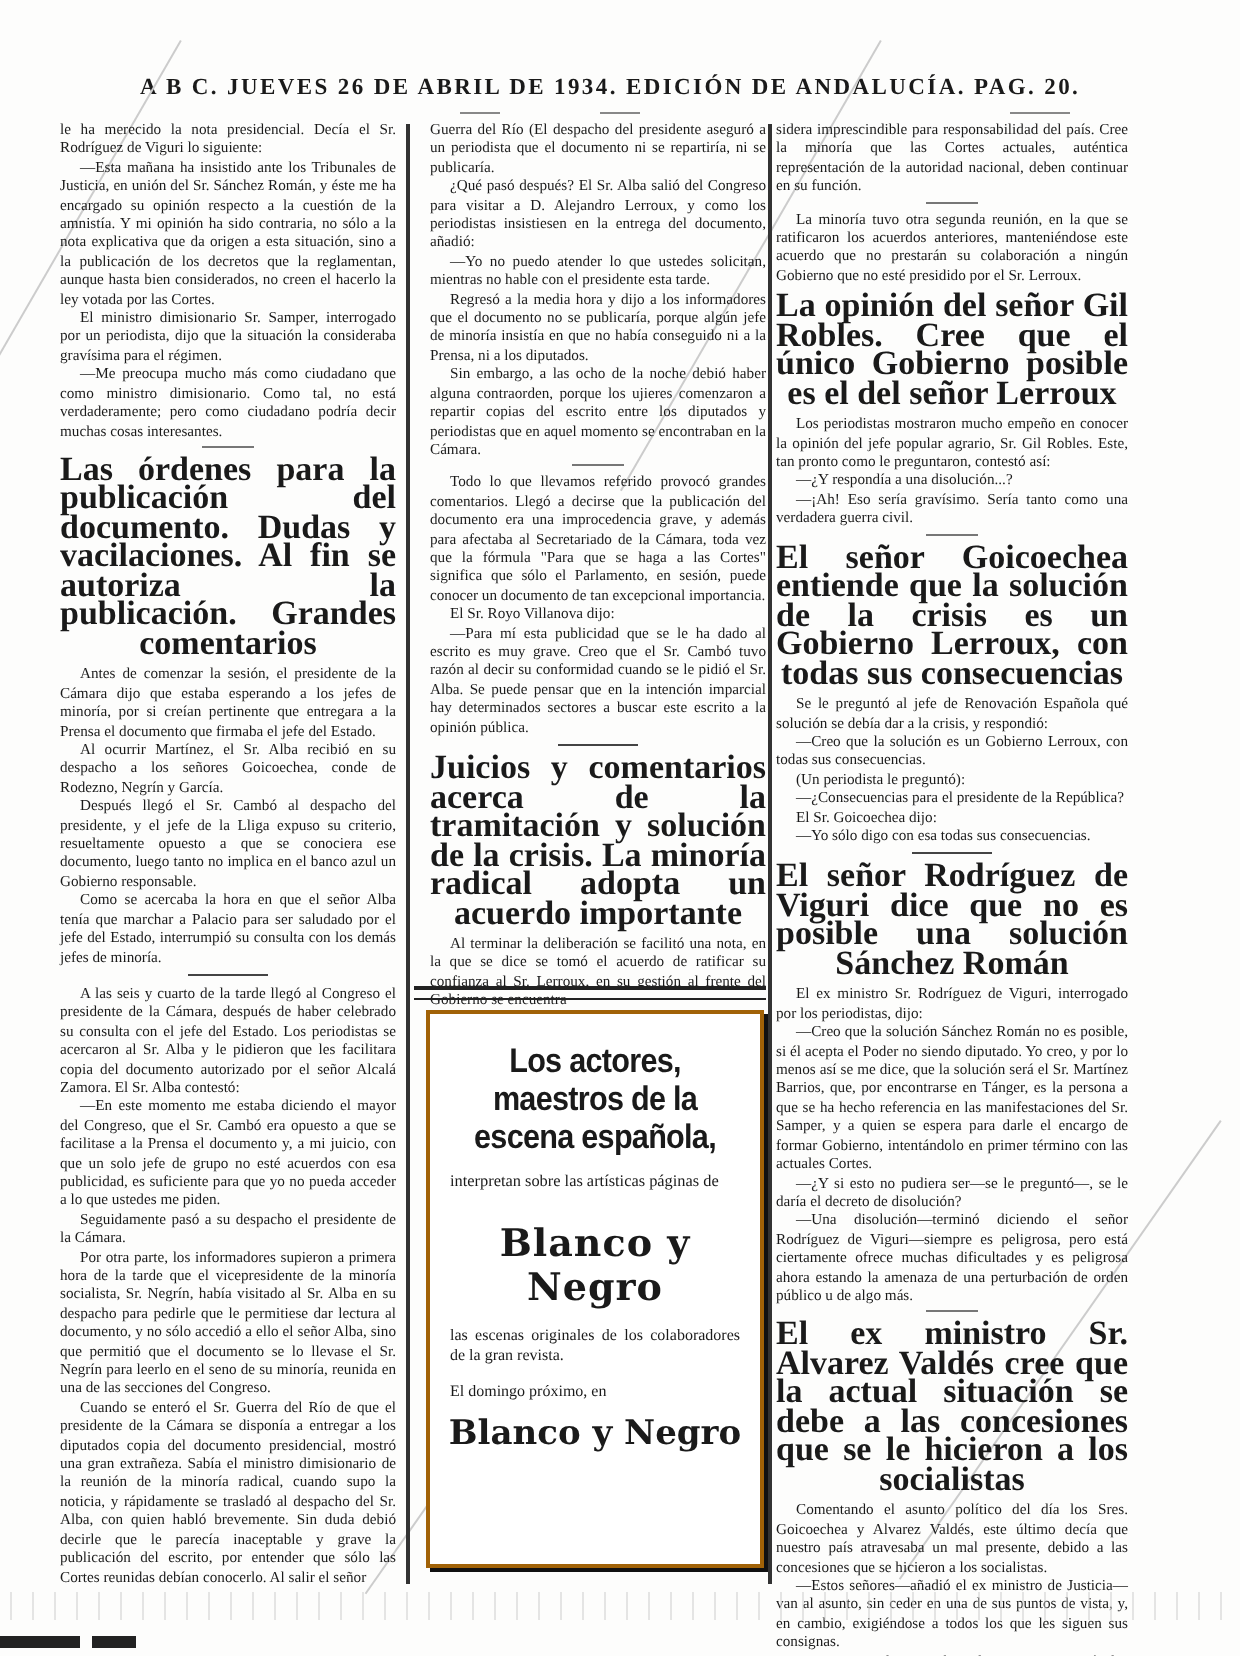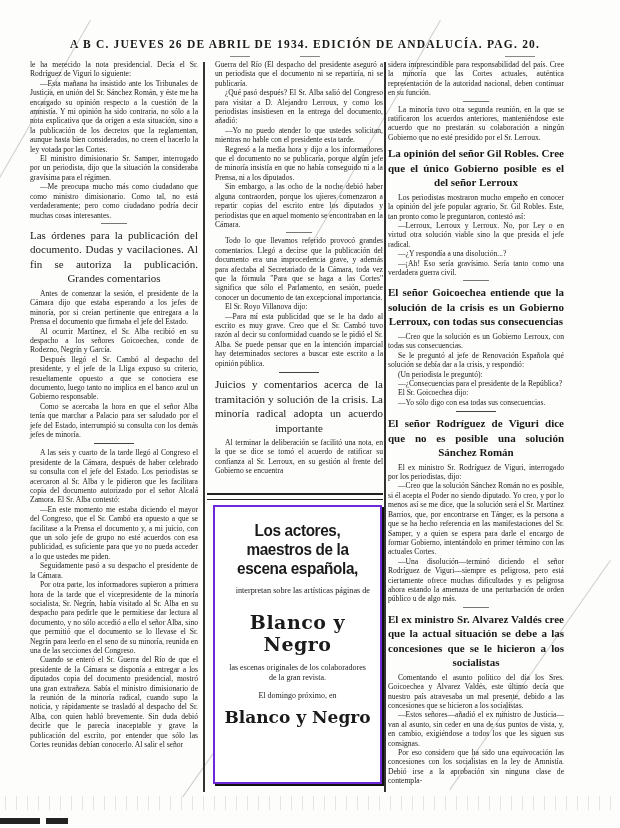--- a/index.html
+++ b/index.html
@@ -8,36 +8,36 @@
   .page{position:absolute;left:0;top:0;width:620px;height:828px;background:#fdfdfc;}
   .masthead{position:absolute;top:38px;left:70px;width:500px;text-align:left;
             font-size:11.5px;letter-spacing:1.2px;font-weight:bold;white-space:nowrap;}
   .rule-top{position:absolute;top:56px;height:1px;background:#888;}
   .col{position:absolute;top:60px;font-size:7.6px;line-height:9.4px;text-align:justify;}
   .col p{margin:0;text-indent:10px;}
   .col1{left:30px;width:168px;}
   .col2{left:215px;width:168px;}
   .col3{left:388px;width:176px;}
   .vrule{position:absolute;width:2px;background:#333;}
-  .hd{font-family:"Liberation Serif",serif;font-size:11px;line-height:14.5px;margin:4px 0 3px;
+  .hd{font-family:"Liberation Serif",serif;font-size:17px;line-height:14.5px;margin:4px 0 3px;
       text-align:justify;text-align-last:center;}
-  .hd.light{font-weight:normal;}
+  .hd.light{font-weight:bold;}
   .hd.bold{font-weight:bold;}
   .sep{width:40px;height:1px;background:#444;margin:4px auto;}
   .sep-short{width:26px;height:1px;background:#777;margin:3px auto;}
-  .ad{position:absolute;left:213px;top:505px;width:165px;height:275px;border:2px solid #6d28d9;
+  .ad{position:absolute;left:213px;top:505px;width:165px;height:275px;border:2px solid #a16207;
       box-shadow:2px 2px 0 #111;background:#fff;}
   .ad-topbar{position:absolute;left:207px;top:493px;width:176px;height:4px;border-top:2px solid #222;border-bottom:1px solid #222;}
   .ad .head{font-family:"Liberation Sans","DejaVu Sans",sans-serif;font-weight:bold;font-size:17px;
             line-height:19px;text-align:center;margin-top:14px;transform:scaleX(0.9);letter-spacing:-0.4px;}
-  .ad .sub{font-size:8.2px;line-height:10px;text-align:right;margin:8px 10px 15px;}
+  .ad .sub{font-size:8.2px;line-height:10px;text-align:left;margin:8px 10px 15px;}
   .ad .brand{font-family:"DejaVu Serif",serif;font-weight:bold;font-size:19px;text-align:center;
              margin:10px 0 4px;letter-spacing:0.5px;}
   .ad .body{font-size:8px;line-height:10px;margin:8px 10px 0;text-align:justify;}
-  .ad .body.c{text-align:center;}
+  .ad .body.c{}
   .ad .brand2{font-family:"DejaVu Serif",serif;font-weight:bold;font-size:17px;text-align:center;margin-top:6px;}
   .noise{position:absolute;top:796px;left:0;width:620px;height:14px;
          background:repeating-linear-gradient(90deg,transparent 0 5px,#ccc 5px 6px,transparent 6px 11px);opacity:.5;}
   .bottom-mark{position:absolute;left:0;top:818px;width:40px;height:6px;background:#222;}
   .bottom-mark2{position:absolute;left:46px;top:818px;width:22px;height:6px;background:#222;}
   .wm{position:absolute;width:1px;background:#ccc;transform-origin:top left;}
 </style>
 </head>
 <body>
 
@@ -101,35 +101,35 @@
   </div>
 
   <div class="vrule" style="left:384px;top:62px;height:730px"></div>
 
   <div class="col col3">
     <p style="text-indent:0">sidera imprescindible para responsabilidad del país. Cree la minoría que las Cortes actuales, auténtica representación de la autoridad nacional, deben continuar en su función.</p>
     <div class="sep-short"></div>
     <p>La minoría tuvo otra segunda reunión, en la que se ratificaron los acuerdos anteriores, manteniéndose este acuerdo que no prestarán su colaboración a ningún Gobierno que no esté presidido por el Sr. Lerroux.</p>
     <div class="hd bold">La opinión del señor Gil Robles. Cree que el único Gobierno posible es el del señor Lerroux</div>
     <p>Los periodistas mostraron mucho empeño en conocer la opinión del jefe popular agrario, Sr. Gil Robles. Este, tan pronto como le preguntaron, contestó así:</p>
-    <p>—Lerroux, Lerroux y Lerroux. No, por Ley o en virtud otra solución viable sino la que presida el jefe radical.</p>
     <p>—¿Y respondía a una disolución...?</p>
     <p>—¡Ah! Eso sería gravísimo. Sería tanto como una verdadera guerra civil.</p>
     <div class="sep-short"></div>
     <div class="hd bold">El señor Goicoechea entiende que la solución de la crisis es un Gobierno Lerroux, con todas sus consecuencias</div>
+    <p>Se le preguntó al jefe de Renovación Española qué solución se debía dar a la crisis, y respondió:</p>
     <p>—Creo que la solución es un Gobierno Lerroux, con todas sus consecuencias.</p>
-    <p>Se le preguntó al jefe de Renovación Española qué solución se debía dar a la crisis, y respondió:</p>
     <p>(Un periodista le preguntó):</p>
     <p>—¿Consecuencias para el presidente de la República?</p>
     <p>El Sr. Goicoechea dijo:</p>
     <p>—Yo sólo digo con esa todas sus consecuencias.</p>
     <div class="sep"></div>
     <div class="hd bold">El señor Rodríguez de Viguri dice que no es posible una solución Sánchez Román</div>
     <p>El ex ministro Sr. Rodríguez de Viguri, interrogado por los periodistas, dijo:</p>
     <p>—Creo que la solución Sánchez Román no es posible, si él acepta el Poder no siendo diputado. Yo creo, y por lo menos así se me dice, que la solución será el Sr. Martínez Barrios, que, por encontrarse en Tánger, es la persona a que se ha hecho referencia en las manifestaciones del Sr. Samper, y a quien se espera para darle el encargo de formar Gobierno, intentándolo en primer término con las actuales Cortes.</p>
+    <p>—¿Y si esto no pudiera ser—se le preguntó—, se le daría el decreto de disolución?</p>
     <p>—Una disolución—terminó diciendo el señor Rodríguez de Viguri—siempre es peligrosa, pero está ciertamente ofrece muchas dificultades y es peligrosa ahora estando la amenaza de una perturbación de orden público u de algo más.</p>
     <div class="sep-short"></div>
     <div class="hd bold">El ex ministro Sr. Alvarez Valdés cree que la actual situación se debe a las concesiones que se le hicieron a los socialistas</div>
     <p>Comentando el asunto político del día los Sres. Goicoechea y Alvarez Valdés, este último decía que nuestro país atravesaba un mal presente, debido a las concesiones que se hicieron a los socialistas.</p>
     <p>—Estos señores—añadió el ex ministro de Justicia—van al asunto, sin ceder en una de sus puntos de vista, y, en cambio, exigiéndose a todos los que les siguen sus consignas.</p>
     <p>Por eso considero que ha sido una equivocación las concesiones con los socialistas en la ley de Amnistía. Debió irse a la aprobación sin ninguna clase de contempla-</p>
   </div>
 
   <div class="noise"></div>
   <div class="bottom-mark"></div>

